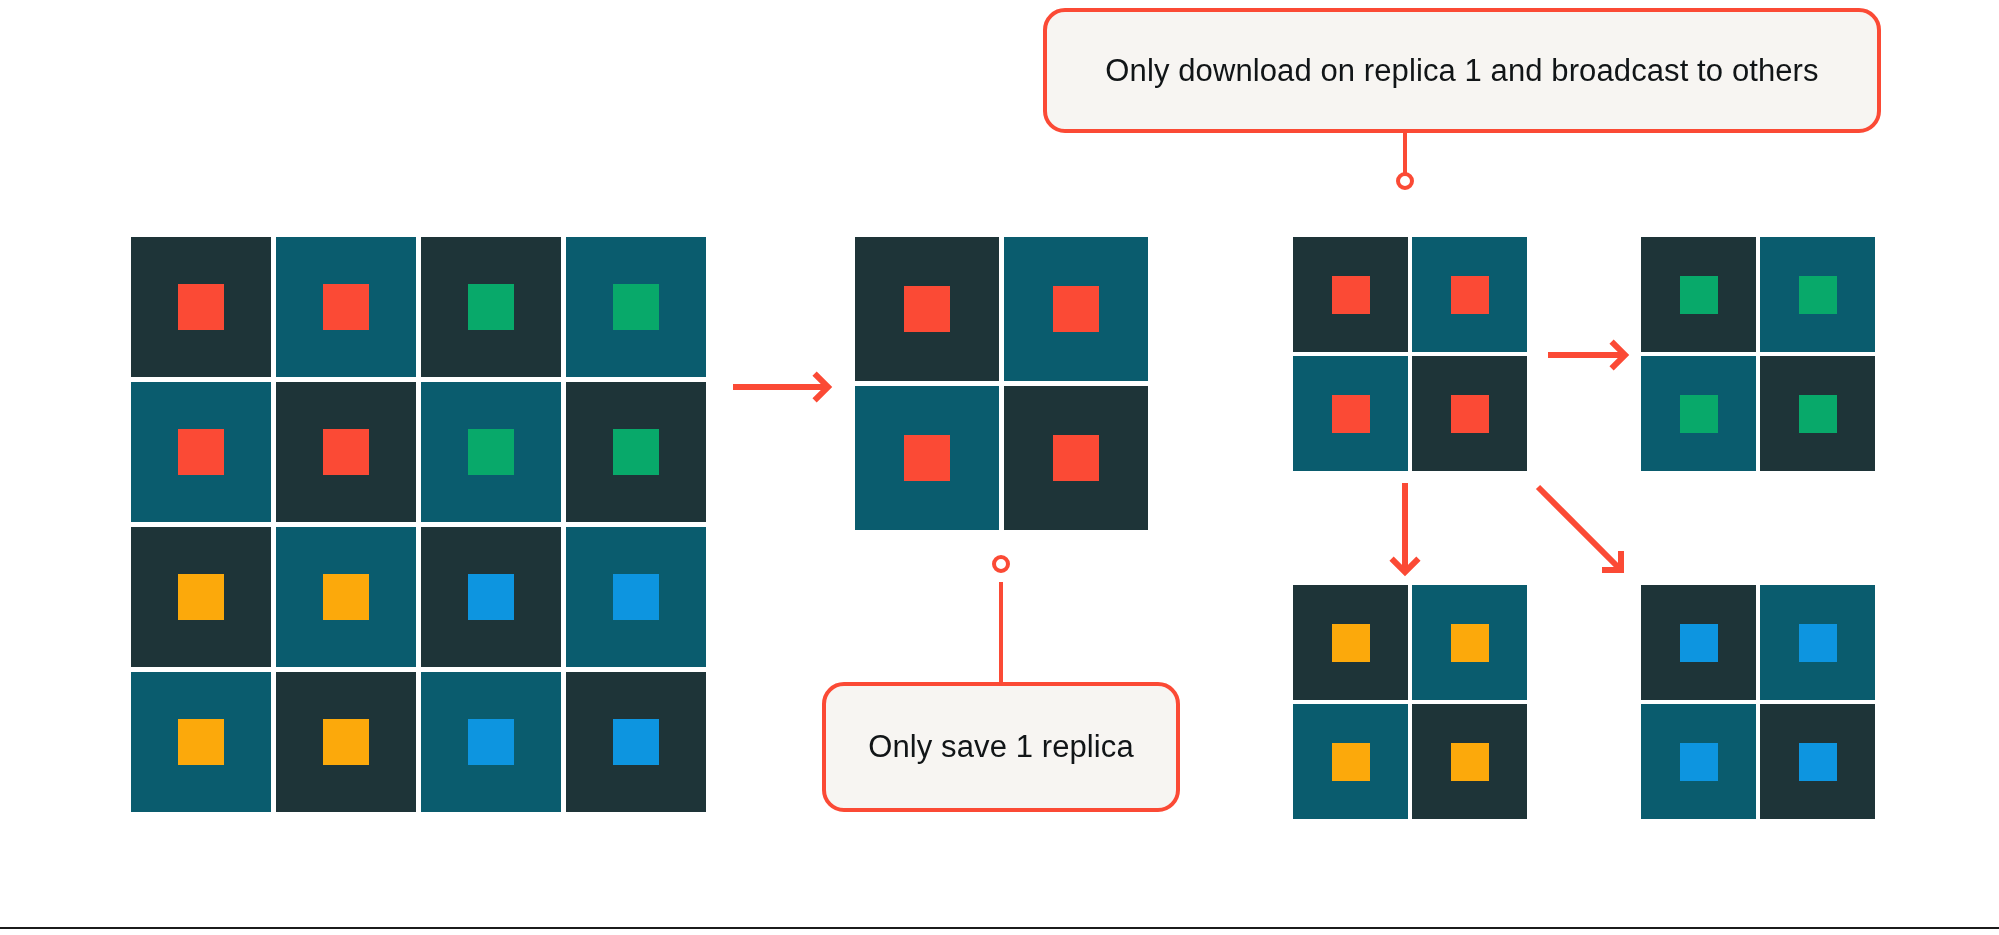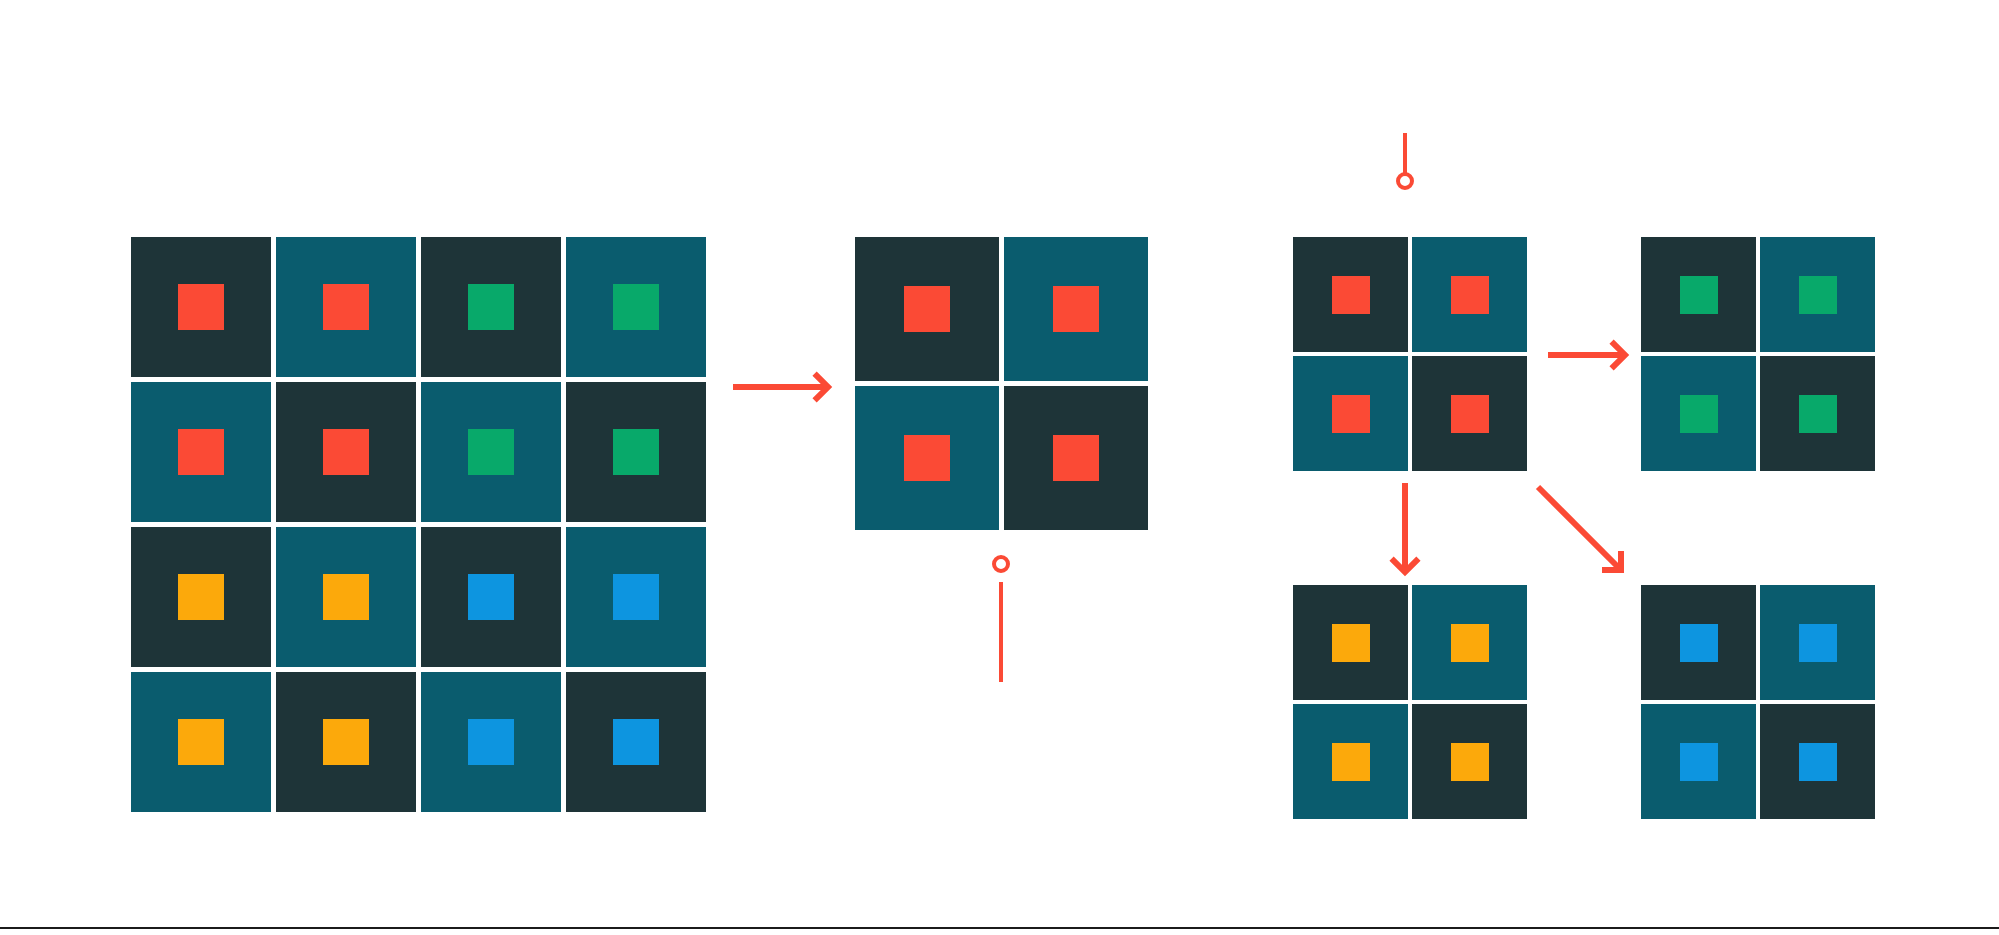--- a/index.html
+++ b/index.html
@@ -210,18 +210,24 @@
       <polyline points="79.5649711574556,29.4350288425444 93,16 79.5649711574556,2.5649711574555987" fill="none" stroke="#fb4a35" stroke-width="6" stroke-linecap="butt" stroke-linejoin="miter"></polyline>
     </svg>
     <svg class="arrow" width="32" height="121" style="left: 1389px; top: 467px;">
       <line x1="16" y1="16" x2="16" y2="105" stroke="#fb4a35" stroke-width="6" stroke-linecap="butt"></line>
       <polyline points="2.564971157455597,91.5649711574556 16,105 29.4350288425444,91.5649711574556" fill="none" stroke="#fb4a35" stroke-width="6" stroke-linecap="butt" stroke-linejoin="miter"></polyline>
     </svg>
     <svg class="arrow" width="115" height="115" style="left: 1522px; top: 471px;">
       <line x1="16" y1="16" x2="99" y2="99" stroke="#fb4a35" stroke-width="6" stroke-linecap="butt"></line>
       <polyline points="80,99 99,99 99,80" fill="none" stroke="#fb4a35" stroke-width="6" stroke-linecap="butt" stroke-linejoin="miter"></polyline>
     </svg>
+    <div class="callout" style="left: 1043px; top: 8px; width: 838px; height: 125px; font-size: 31px;">
+      <span class="callout-text">Only download on replica 1 and broadcast to others</span>
+    </div>
     <div class="leader-line" style="left: 1403px; top: 133px; height: 48px;"></div>
     <div class="leader-dot" style="left: 1396px; top: 172px;"></div>
+    <div class="callout" style="left: 822px; top: 682px; width: 358px; height: 130px; font-size: 31px;">
+      <span class="callout-text">Only save 1 replica</span>
+    </div>
     <div class="leader-line" style="left: 999px; top: 582px; height: 100px;"></div>
     <div class="leader-dot" style="left: 992px; top: 555px;"></div>
     <div class="bottom-rule" style="top: 927px; background: rgb(27, 27, 27);"></div>
   </div>
 
 </body></html>

